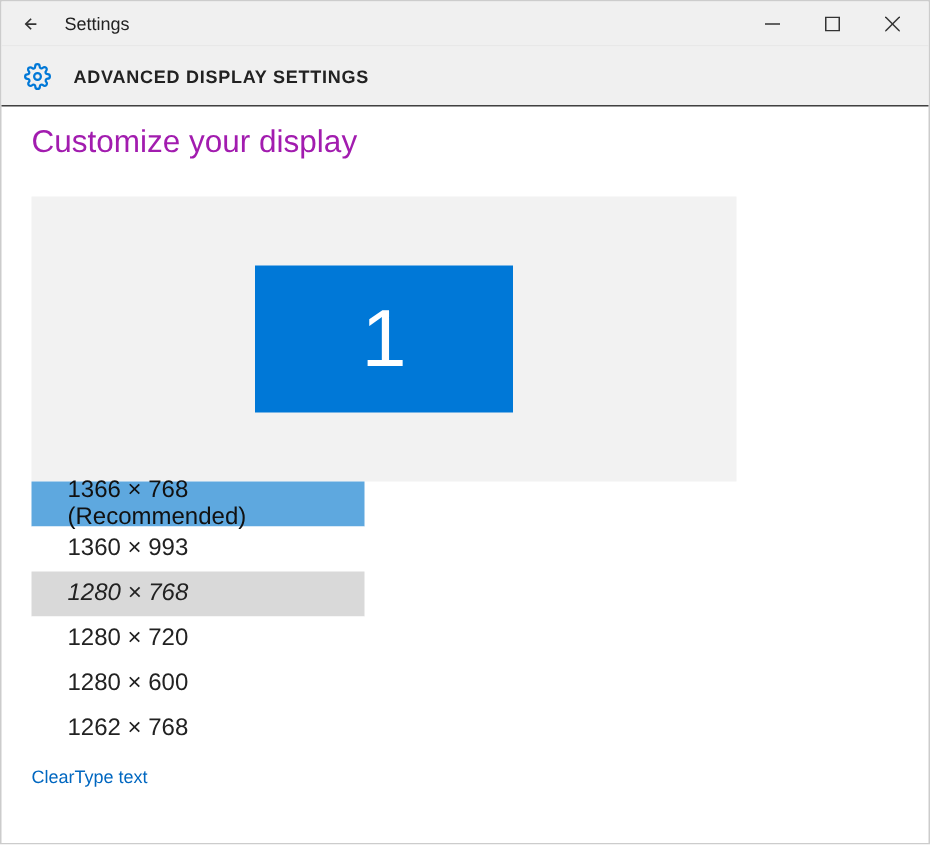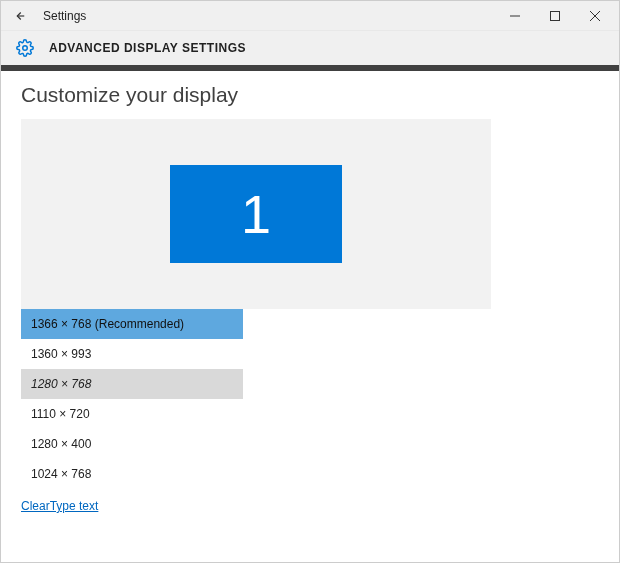--- a/index.html
+++ b/index.html
@@ -61,21 +61,21 @@
       font-size: 13px;
       cursor: pointer;
       font-family: "Segoe UI Symbol", sans-serif;
     }
     .subheader {
       height: 40px;
       background: #f0f0f0;
       display: flex;
       align-items: center;
       padding: 0 14px;
-      border-bottom: 6px solid #404040;
+      border-bottom: 1px solid #404040;
     }
     .gear-icon {
       color: #0078d7;
       display: flex;
       align-items: center;
       justify-content: center;
       width: 20px;
       height: 20px;
     }
     .subheader-title {
@@ -88,22 +88,22 @@
     .content {
       flex: 1;
       padding: 12px 20px 8px 20px;
       overflow: hidden;
       display: flex;
       flex-direction: column;
     }
     .page-title {
       font-size: 21px;
       font-weight: 300;
-      color: #404040;
-      margin-bottom: 12px;
+      color: #a21caf;
+      margin-bottom: 24px;
     }
     .preview-box {
       width: 470px;
       height: 190px;
       background: #f2f2f2;
       display: flex;
       align-items: center;
       justify-content: center;
       margin-bottom: 0;
     }
@@ -119,41 +119,40 @@
       font-weight: 200;
     }
     .res-list {
       width: 222px;
       margin-top: 0;
     }
     .res-item {
       height: 30px;
       display: flex;
       align-items: center;
-      padding: 0 10px;
-      font-size: 12px;
+      padding: 0 24px;
+      font-size: 16px;
       color: #222;
       cursor: pointer;
       background: #fff;
     }
     .res-item.selected {
       background: #5ea8df;
       color: #111;
     }
     .res-item.hovered {
       background: #d9d9d9;
       font-style: italic;
     }
     .bottom-link {
       margin-top: 10px;
       font-size: 12px;
       color: #0067c0;
       cursor: pointer;
       padding-left: 0;
-      text-decoration: underline;
     }
   </style>
 </head>
 <body>
 
 <div class="window">
 
   <div class="titlebar">
     <div class="back-btn">
       <svg width="14" height="14" viewBox="0 0 24 24" fill="none" stroke="#333" stroke-width="2">
@@ -206,27 +205,27 @@
       <div class="res-item selected">
           <span>1366 × 768 (Recommended)</span>
         </div>
       <div class="res-item">
           <span>1360 × 993</span>
         </div>
       <div class="res-item hovered">
           <span>1280 × 768</span>
         </div>
       <div class="res-item">
-          <span>1110 × 720</span>
-        </div>
-      <div class="res-item">
-          <span>1280 × 400</span>
-        </div>
-      <div class="res-item">
-          <span>1024 × 768</span>
+          <span>1280 × 720</span>
+        </div>
+      <div class="res-item">
+          <span>1280 × 600</span>
+        </div>
+      <div class="res-item">
+          <span>1262 × 768</span>
         </div>
     </div>
 
     <div class="bottom-link">
       <span>ClearType text</span>
     </div>
   </div>
 
 </div>
 

